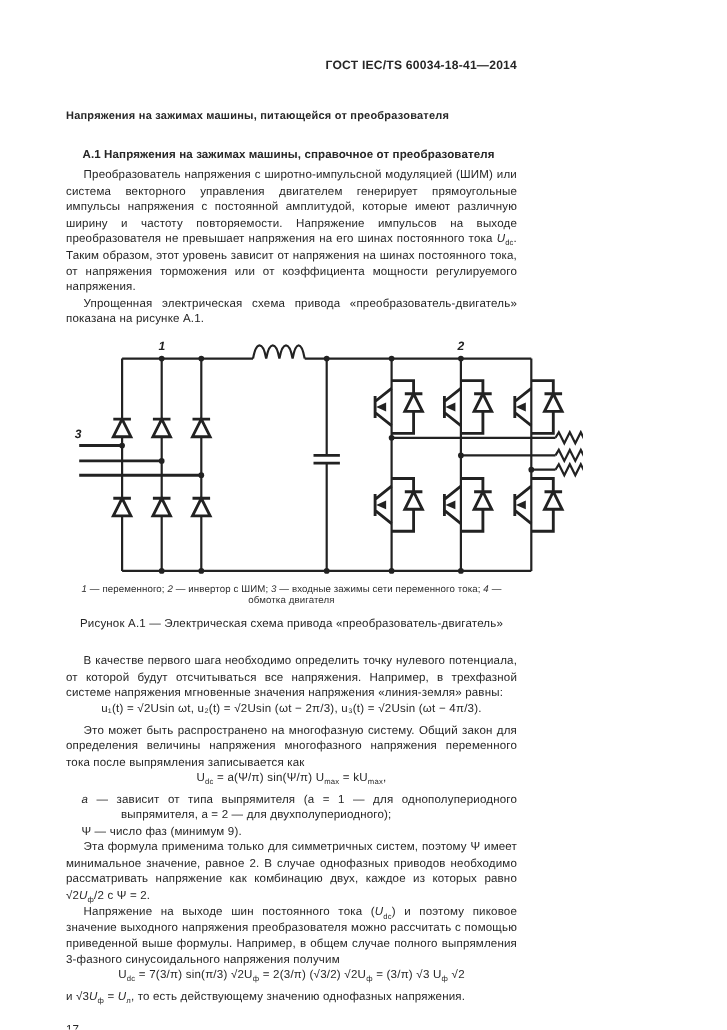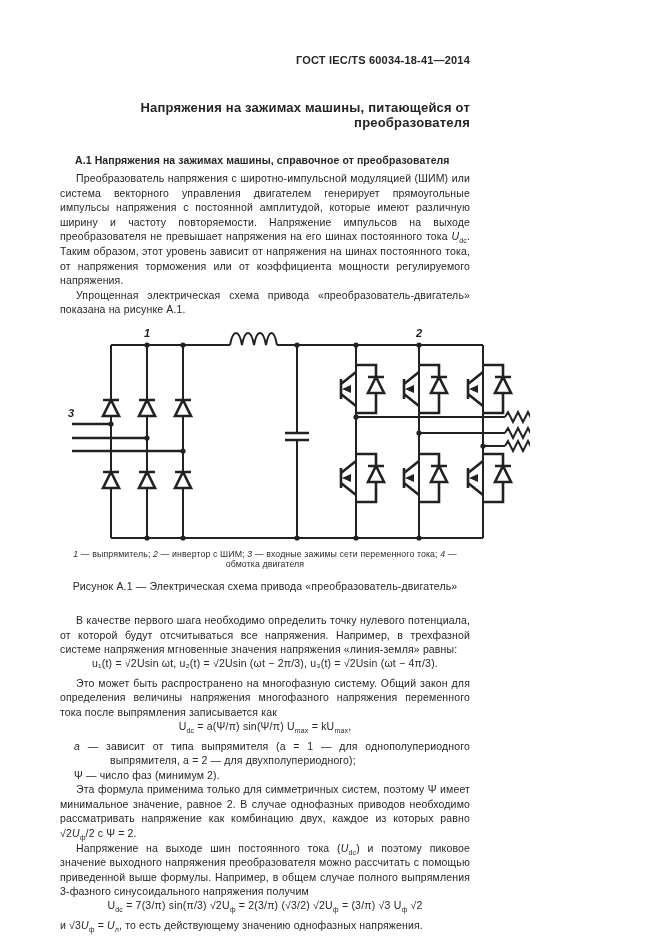--- a/index.html
+++ b/index.html
@@ -4,21 +4,21 @@
 <style>
   html,body{margin:0;padding:0;}
   body{
     width:661px;height:936px;background:#ffffff;color:#262626;
     font-family:"Liberation Sans",sans-serif;
     -webkit-font-smoothing:antialiased;
   }
   .page{box-sizing:border-box;width:530px;height:936px;padding:54px 60px 0 60px;overflow:hidden;}
   .doc-header{font-size:11px;font-weight:bold;text-align:right;letter-spacing:.2px;margin-bottom:14px;}
   .appendix{ text-align:center;font-size:10px;font-weight:bold;line-height:13px;}
-  .doc-title{text-align:right;font-size:13px;font-weight:bold;margin-top:34px;margin-bottom:24px;letter-spacing:.2px;}
+  .doc-title{text-align:left;font-size:10px;font-weight:bold;margin-top:34px;margin-bottom:24px;letter-spacing:.2px;}
   .section-heading{font-size:10.5px;font-weight:bold;text-indent:15px;margin-bottom:5px;letter-spacing:.1px;}
   .para{font-size:10.5px;line-height:14.6px;text-align:justify;text-indent:16px;letter-spacing:.15px;}
   .noindent{text-indent:0;}
   .ivar{font-style:italic;}
   sub.s{font-size:7px;line-height:0;}
   .figure-wrap{margin-top:8px;}
   .figure-wrap svg{display:block;}
   .fig-caption{font-size:8.8px;text-align:center;margin-top:2px;letter-spacing:.1px;color:#2c2c2c;}
   .fig-caption .cap-num{font-style:italic;}
   .fig-title{font-size:10.5px;text-align:center;margin-top:11px;letter-spacing:.15px;}
@@ -162,37 +162,37 @@
         <circle class="cfill" cx="359" cy="213" r="2.6"></circle>
       </g>
 
       <text class="fig-num" x="84" y="12">1</text>
       <text class="fig-num" x="356" y="12">2</text>
       <text class="fig-num" x="8" y="92">3</text>
       <text class="fig-num" x="489" y="111">4</text>
     </svg>
   </div>
 
-  <div class="fig-caption"><span class="cap-num">1</span><span> — выпрямитель; </span><span class="cap-num">2</span><span> — инвертор с ШИМ; </span><span class="cap-num">3</span><span> — входные зажимы сети переменного тока; </span><span class="cap-num">4</span><span> — обмотка двигателя</span></div>
+  <div class="fig-caption"><span class="cap-num">1</span><span> — переменного; </span><span class="cap-num">2</span><span> — инвертор с ШИМ; </span><span class="cap-num">3</span><span> — входные зажимы сети переменного тока; </span><span class="cap-num">4</span><span> — обмотка двигателя</span></div>
 
   <div class="fig-title">Рисунок А.1 — Электрическая схема привода «преобразователь-двигатель»</div>
 
   <div class="spacer-lg"></div>
 
   <div class="para">В качестве первого шага необходимо определить точку нулевого потенциала, от которой будут отсчитываться все напряжения. Например, в трехфазной системе напряжения мгновенные значения напряжения «линия-земля» равны:</div>
 
   <div class="formula">u₁(t) = √2Usin ωt, u₂(t) = √2Usin (ωt − 2π/3), u₃(t) = √2Usin (ωt − 4π/3).</div>
 
   <div class="para">Это может быть распространено на многофазную систему. Общий закон для определения величины напряжения многофазного напряжения переменного тока после выпрямления записывается как</div>
 
   <div class="formula"><span>U</span><sub class="s">dc</sub><span> = a(Ψ/π) sin(Ψ/π) </span><span>U</span><sub class="s">max</sub><span> = k</span><span>U</span><sub class="s">max</sub><span>,</span></div>
 
   <div class="where">
     <div class="w-line2"><span class="ivar">a</span><span> — зависит от типа выпрямителя (a = 1 — для однополупериодного выпрямителя, a = 2 — для двухполупериодного);</span></div>
-    <div class="w-line3"><span>Ψ</span><span> — число фаз (минимум 2).</span></div>
+    <div class="w-line3"><span>Ψ</span><span> — число фаз (минимум 9).</span></div>
   </div>
 
   <div class="para"><span>Эта формула применима только для симметричных систем, поэтому Ψ имеет минимальное значение, равное 2. В случае однофазных приводов необходимо рассматривать напряжение как комбинацию двух, каждое из которых равно √2</span><span class="ivar">U</span><sub class="s">ф</sub><span>/2 с Ψ = 2.</span></div>
 
   <div class="para"><span>Напряжение на выходе шин постоянного тока (</span><span class="ivar">U</span><sub class="s">dc</sub><span>) и поэтому пиковое значение выходного напряжения преобразователя можно рассчитать с помощью приведенной выше формулы. Например, в общем случае полного выпрямления 3-фазного синусоидального напряжения получим</span></div>
 
   <div class="formula"><span>U</span><sub class="s">dc</sub><span> = 7(3/π) sin(π/3) √2</span><span>U</span><sub class="s">ф</sub><span> = 2(3/π) (√3/2) √2</span><span>U</span><sub class="s">ф</sub><span> = (3/π) √3 </span><span>U</span><sub class="s">ф</sub><span> √2</span></div>
 
   <div class="para noindent"><span>и √3</span><span class="ivar">U</span><sub class="s">ф</sub><span> = </span><span class="ivar">U</span><sub class="s">л</sub><span>, то есть действующему значению однофазных напряжения.</span></div>
 

